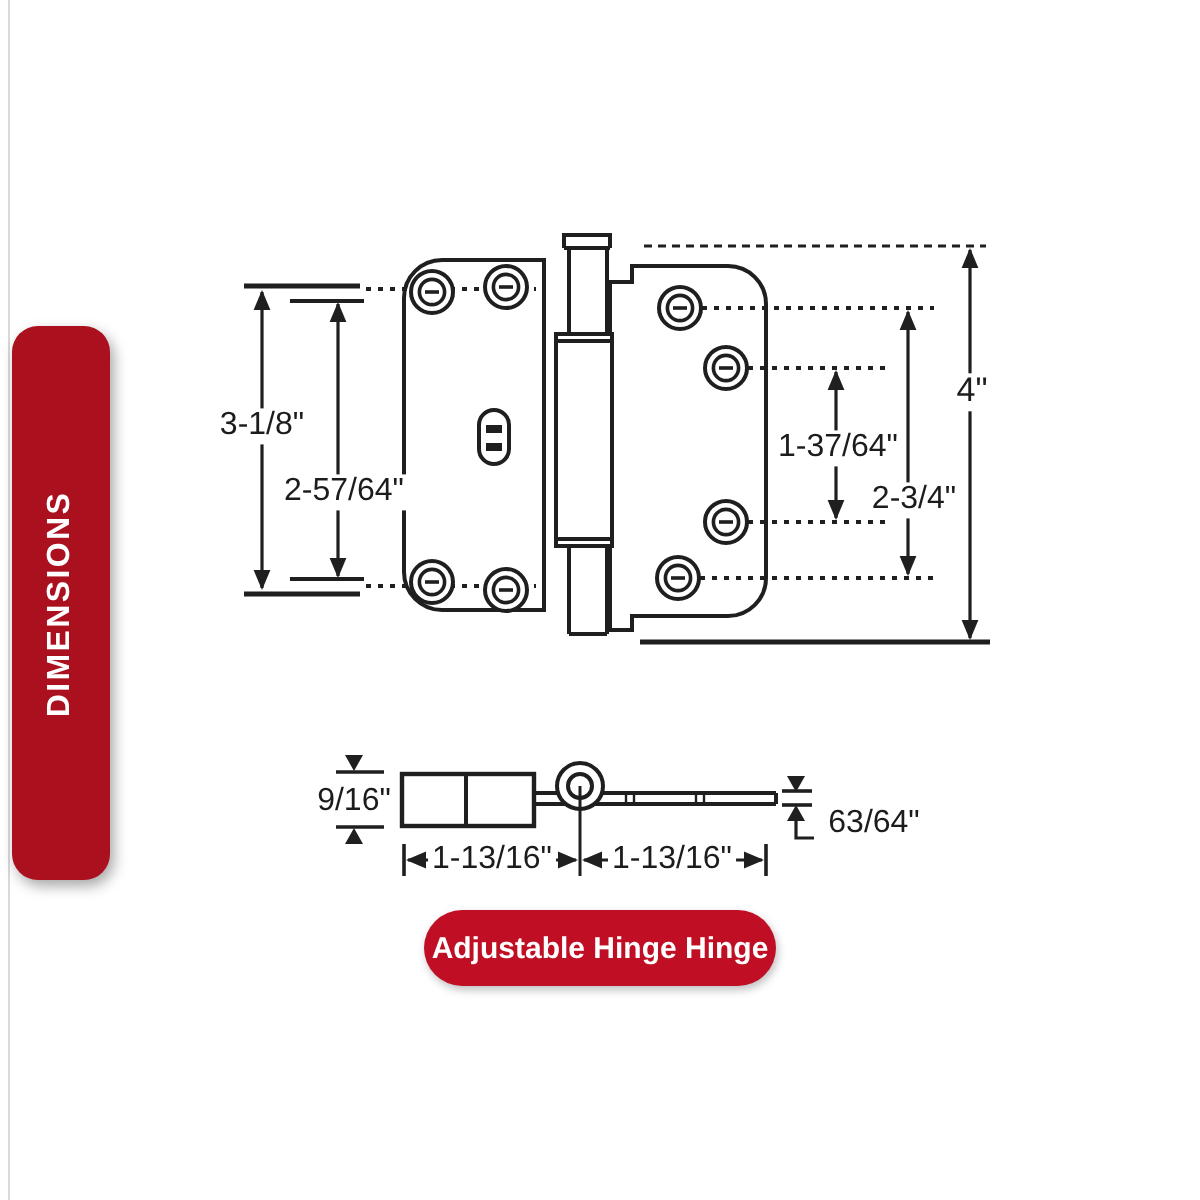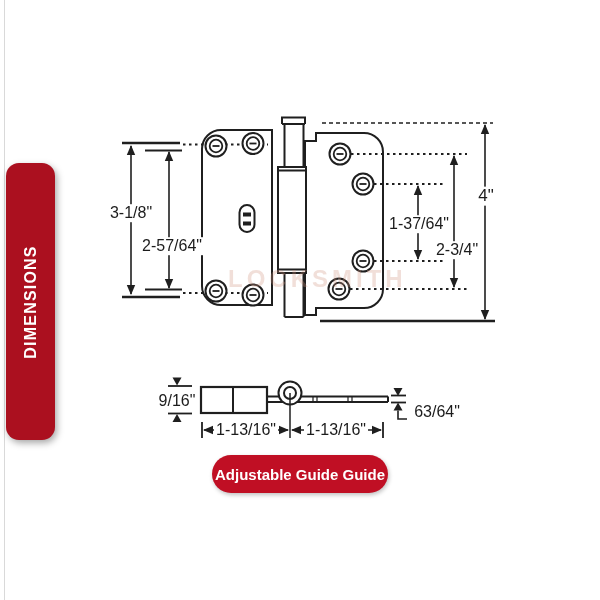--- a/index.html
+++ b/index.html
@@ -192,34 +192,33 @@
             <polygon points="289,430 279,425.8 279,434.2"></polygon>
             <polygon points="291,430 301,425.8 301,434.2"></polygon>
             <polygon points="382,430 372,425.8 372,434.2"></polygon>
           </g>
         </g>
       </g>
     </g>
   </svg>
 
   <div class="watermark">
-    <div class="w2">LOCKSMITH</div>
   </div>
 
   <span class="dim" style="left:131px;top:213px;">3-1/8"</span>
   <span class="dim" style="left:172px;top:246px;">2-57/64"</span>
   <span class="dim" style="left:419px;top:224px;">1-37/64"</span>
   <span class="dim" style="left:457px;top:250px;">2-3/4"</span>
   <span class="dim big" style="left:486px;top:196px;">4"</span>
   <span class="dim" style="left:177px;top:401px;">9/16"</span>
   <span class="dim" style="left:246px;top:430px;">1-13/16"</span>
   <span class="dim" style="left:336px;top:430px;">1-13/16"</span>
   <span class="dim" style="left:437px;top:412px;">63/64"</span>
 
   <div class="banner" style="background: rgb(171, 16, 31);">
     <span>DIMENSIONS</span>
   </div>
 
   <div class="badge" style="background: rgb(192, 15, 36);">
-    <span>Adjustable Guide Guide</span>
+    <span>Adjustable Hinge Hinge</span>
   </div>
 
 </div>
 
 </body></html>

